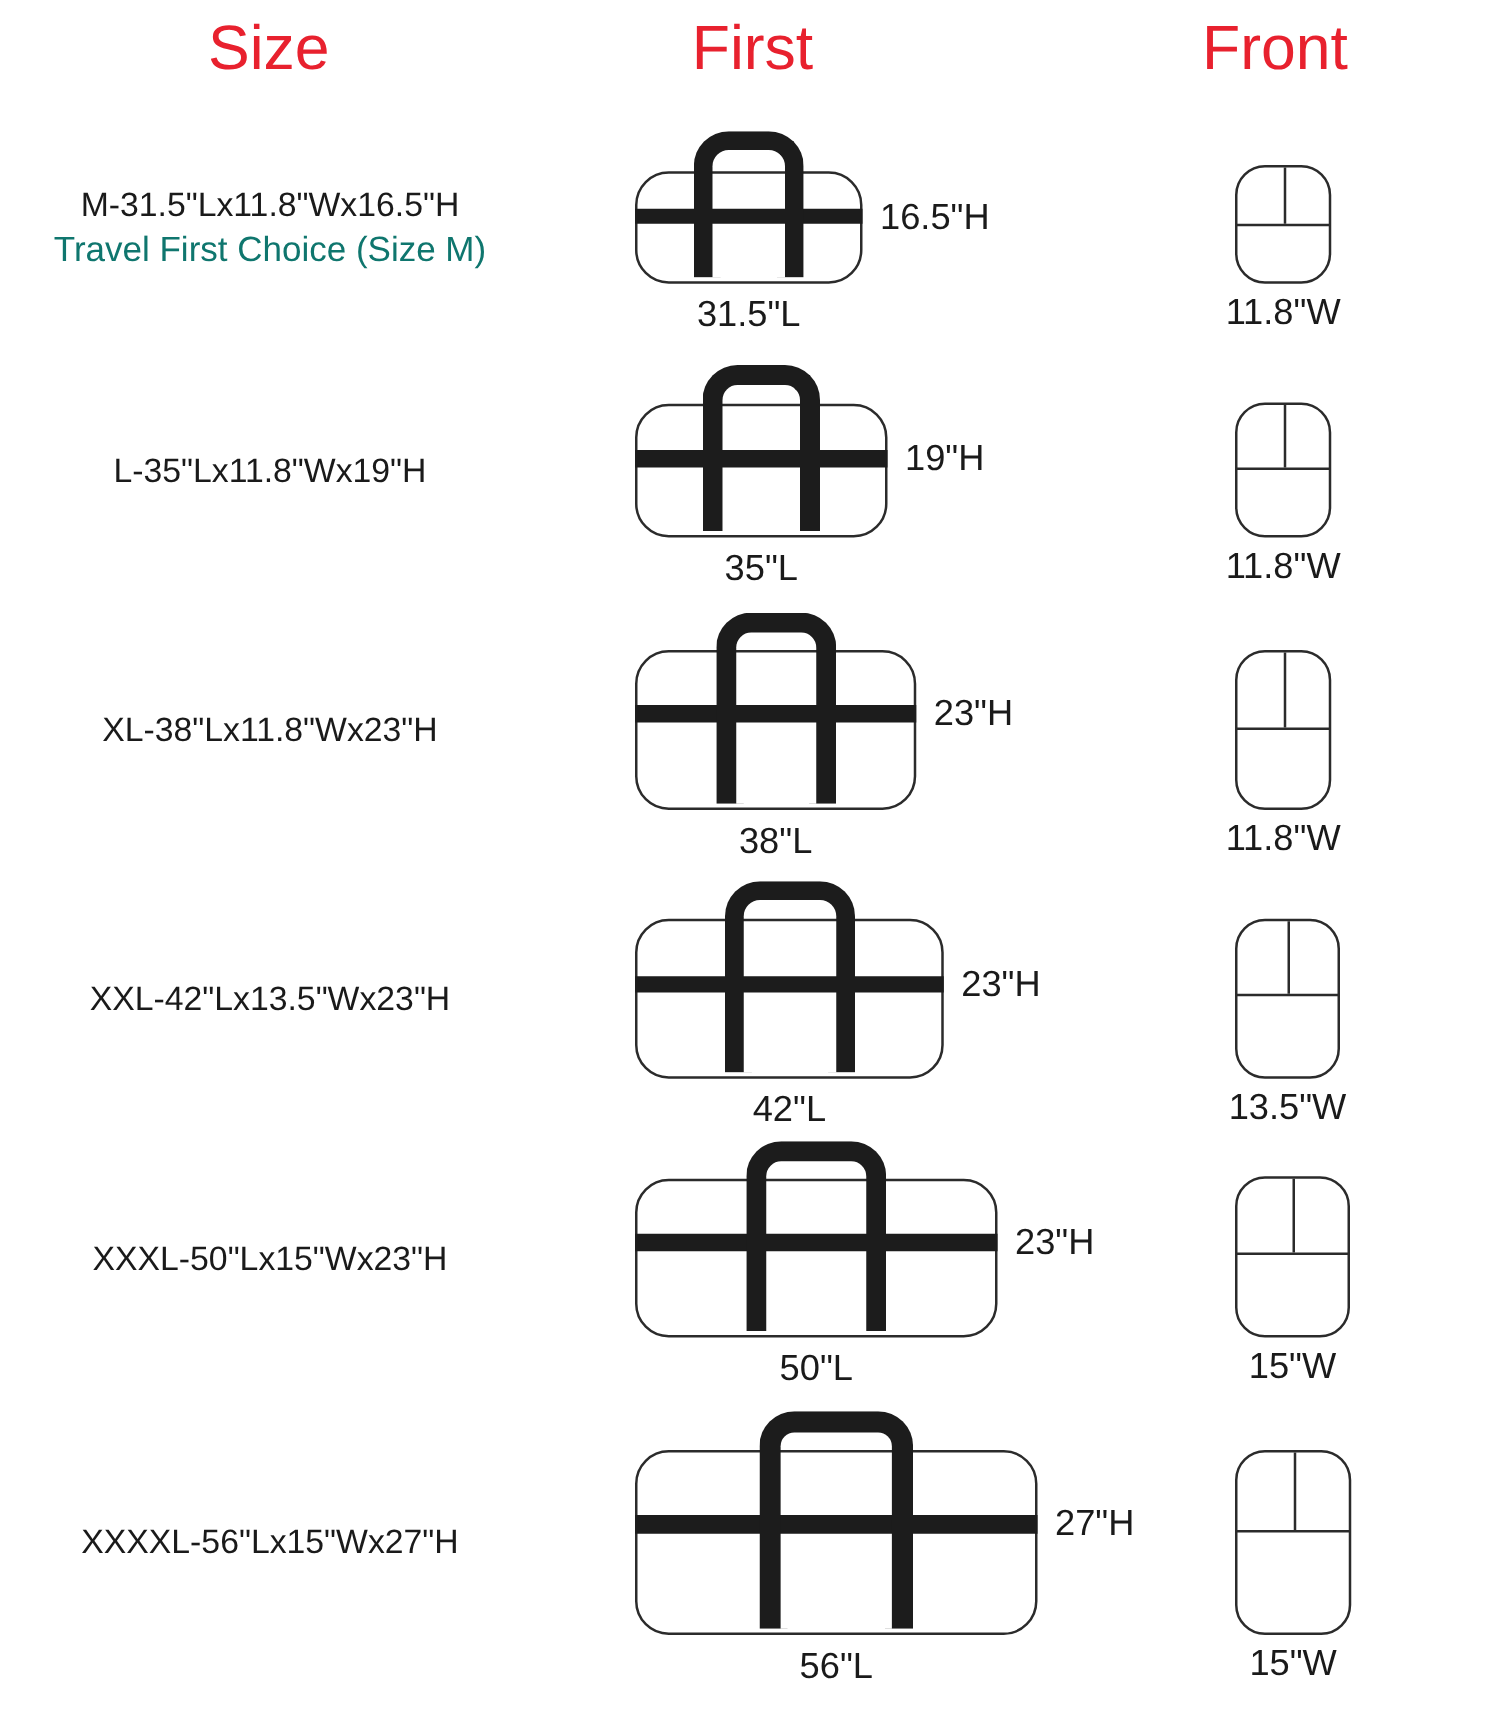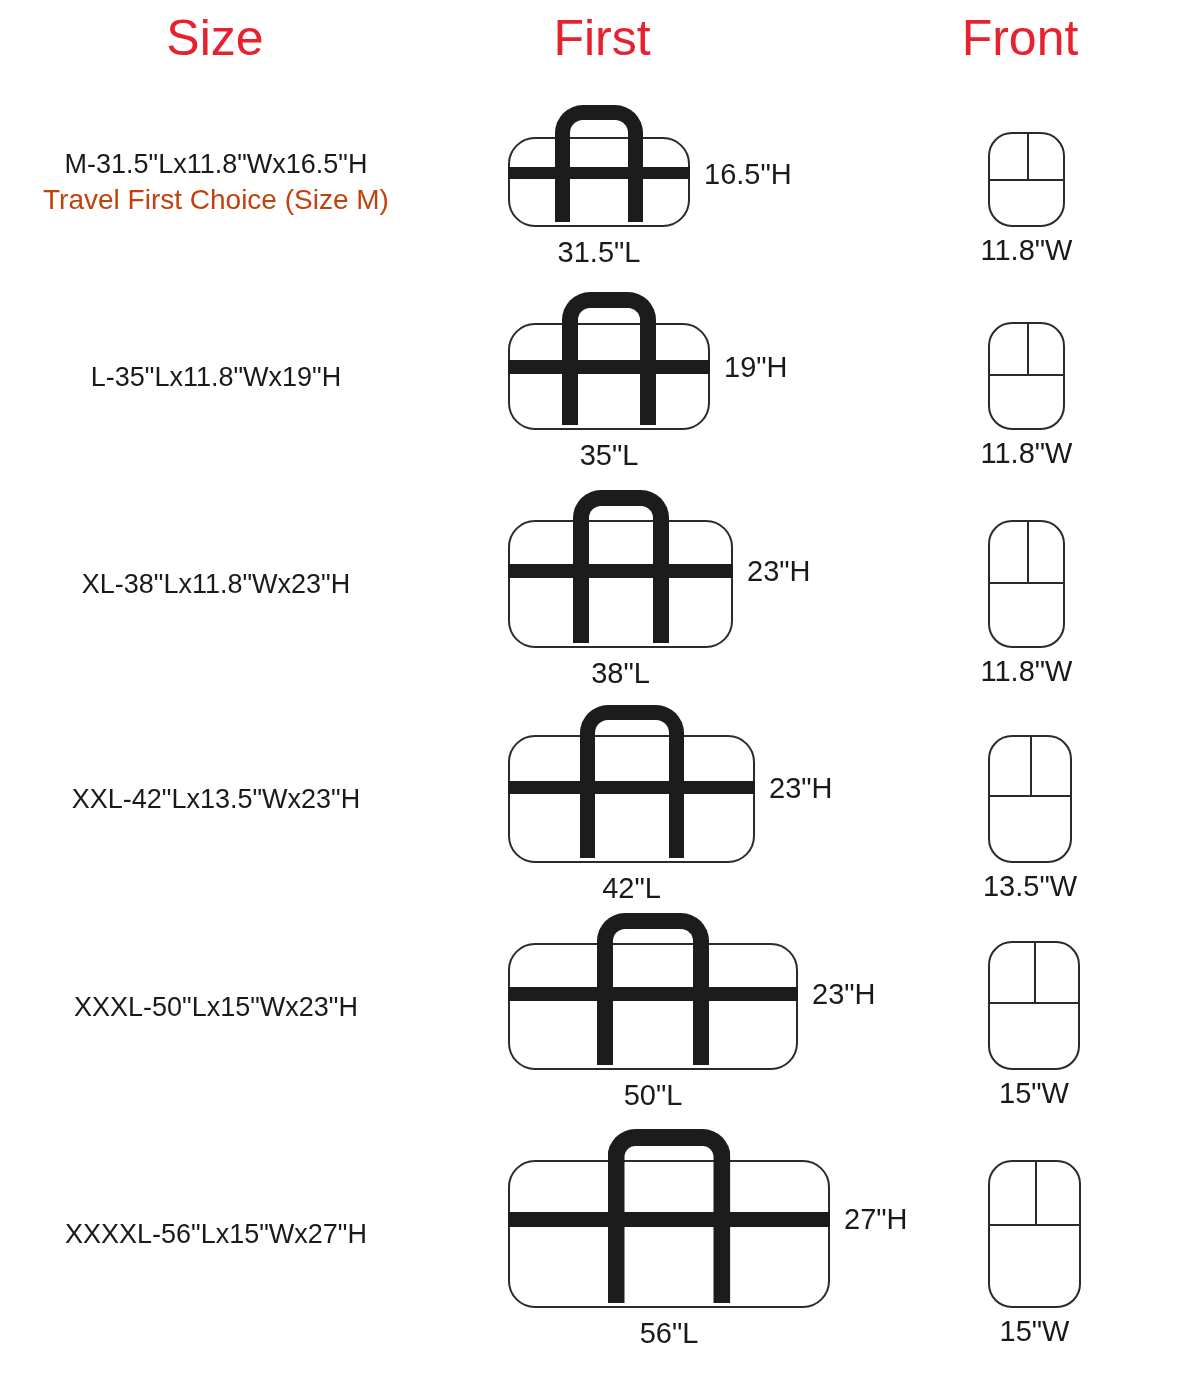--- a/index.html
+++ b/index.html
@@ -79,21 +79,21 @@
 </head>
 <body>
 
 <div class="hdr hdr-size" style="color:#e8212e">Size</div>
 <div class="hdr hdr-front" style="color:#e8212e">First</div>
 <div class="hdr hdr-side" style="color:#e8212e">Front</div>
 
 <div class="row row-0">
   <div class="size-block">
     <div class="size-label">M-31.5"Lx11.8"Wx16.5"H</div>
-    <div class="size-note" style="color:#c2410c">Travel First Choice (Size M)</div>
+    <div class="size-note" style="color:#0f766e">Travel First Choice (Size M)</div>
   </div>
   <div class="fig-front">
     <div class="bag-body">
       <div class="bag-strap"></div>
     </div>
     <div class="bag-handle"></div>
     <div class="height-label">16.5"H</div>
     <div class="length-label">31.5"L</div>
   </div>
   <div class="fig-side">

